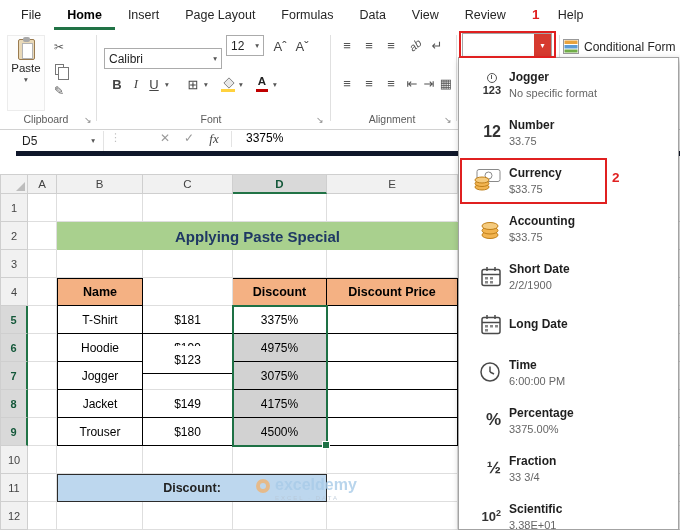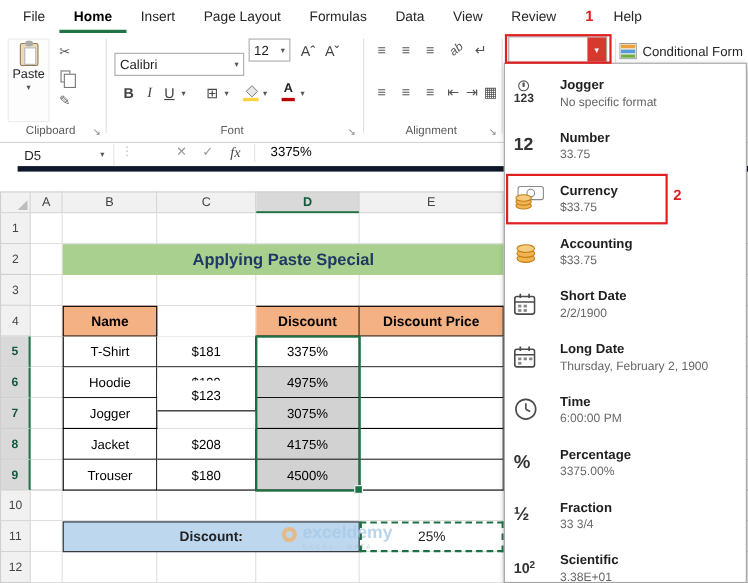--- a/index.html
+++ b/index.html
@@ -102,21 +102,21 @@
   .wm-badge{width:14px;height:14px;border-radius:50%;border:4px solid #f0b473;margin-top:2px}
   .wm-text{display:flex;flex-direction:column;line-height:1}
   .wm-brand{font-size:16px;font-weight:700;color:#a8cbe8}
   .wm-sub{font-size:6px;letter-spacing:2px;color:#b7c6d6;margin-top:2px}
 
   
   .menu{position:absolute;left:458px;top:57px;width:221px;height:473px;background:#fff;
         border:1px solid #a3a3a3;box-shadow:2px 3px 7px rgba(0,0,0,.3);z-index:20;
         display:flex;flex-direction:column;padding-top:2px;overflow:hidden}
   .mitem{height:48px;min-height:48px;display:flex;align-items:center;padding-left:8px;gap:8px}
-  .micon{width:34px;min-width:34px;height:42px;display:flex;align-items:center;justify-content:flex-start;color:#3b3b3b}
+  .micon{width:34px;min-width:34px;height:42px;display:flex;align-items:center;justify-content:flex-end;color:#3b3b3b}
   .mtext{display:flex;flex-direction:column;justify-content:center}
   .mlabel{font-size:12px;font-weight:700;color:#1f1f1f}
   .msample{font-size:11px;color:#666;margin-top:3px}
   .ic-general{display:flex;flex-direction:column;align-items:center;font-size:11px;font-weight:700;color:#333;line-height:1}
   .mini-clock{width:10px;height:10px;border:1.5px solid #555;border-radius:50%;position:relative;margin-bottom:2px}
   .mini-clock::after{content:"";position:absolute;left:3px;top:1.5px;width:1.5px;height:3.5px;background:#555}
   .ic-num{font-size:16px;font-weight:700;color:#333}
   .ic-big{font-size:17px;font-weight:600;color:#333}
   .ic-sci{font-size:13px;font-weight:700;color:#333}
   .ic-sci sup{font-size:9px}
@@ -316,40 +316,39 @@
   <div class="tcell" style="left:143px;top:334px;width:90px">$199</div>
   <div class="tcell gray" style="left:233px;top:334px;width:94px">4975%</div>
   <div class="tcell" style="left:327px;top:334px;width:131px"></div>
 
   <div class="tcell first" style="left:57px;top:362px;width:86px">Jogger</div>
   <div class="tcell" style="left:143px;top:346px;width:90px">$123</div>
   <div class="tcell gray" style="left:233px;top:362px;width:94px">3075%</div>
   <div class="tcell" style="left:327px;top:362px;width:131px"></div>
 
   <div class="tcell first" style="left:57px;top:390px;width:86px">Jacket</div>
-  <div class="tcell" style="left:143px;top:390px;width:90px">$208</div>
+  <div class="tcell" style="left:143px;top:390px;width:90px">$149</div>
   <div class="tcell gray" style="left:233px;top:390px;width:94px">4175%</div>
   <div class="tcell" style="left:327px;top:390px;width:131px"></div>
 
   <div class="tcell first" style="left:57px;top:418px;width:86px">Trouser</div>
   <div class="tcell" style="left:143px;top:418px;width:90px">$180</div>
   <div class="tcell gray" style="left:233px;top:418px;width:94px">4500%</div>
   <div class="tcell" style="left:327px;top:418px;width:131px"></div>
 
   <div class="sel-range"></div>
 
   <div class="blue-cell">Discount:</div>
   <div class="watermark">
     <span class="wm-badge"></span>
     <span class="wm-text">
       <span class="wm-brand">exceldemy</span>
       <span class="wm-sub">EXCEL · DATA</span>
     </span>
   </div>
-  <div class="dash-cell">25%</div>
 
   <div class="menu">
     <div class="mitem">
       <div class="micon">
         <span class="ic-general">
             <span class="mini-clock"></span>
             <span>123</span>
           </span>
       </div>
       <div class="mtext">
@@ -420,21 +419,20 @@
           <line x1="6" y1="1" x2="6" y2="5" stroke="#4a4a4a" stroke-width="1.5"></line>
           <line x1="14" y1="1" x2="14" y2="5" stroke="#4a4a4a" stroke-width="1.5"></line>
           <rect x="4" y="11" width="3" height="2.5" fill="#888"></rect>
             <rect x="9" y="11" width="3" height="2.5" fill="#888"></rect>
           <rect x="14" y="11" width="3" height="2.5" fill="#888"></rect>
             <rect x="4" y="15" width="3" height="2.5" fill="#888"></rect>
         </svg>
       </div>
       <div class="mtext">
           <span class="mlabel">Long Date</span>
-          <span class="msample">Thursday, February 2, 1900</span>
         </div>
     </div>
     <div class="mitem">
       <div class="micon">
         <svg width="22" height="22">
           <circle cx="11" cy="11" r="9" fill="#fff" stroke="#4a4a4a" stroke-width="1.5"></circle>
           <line x1="11" y1="11" x2="11" y2="5.5" stroke="#4a4a4a" stroke-width="1.5"></line>
           <line x1="11" y1="11" x2="15" y2="13" stroke="#4a4a4a" stroke-width="1.5"></line>
         </svg>
       </div>

